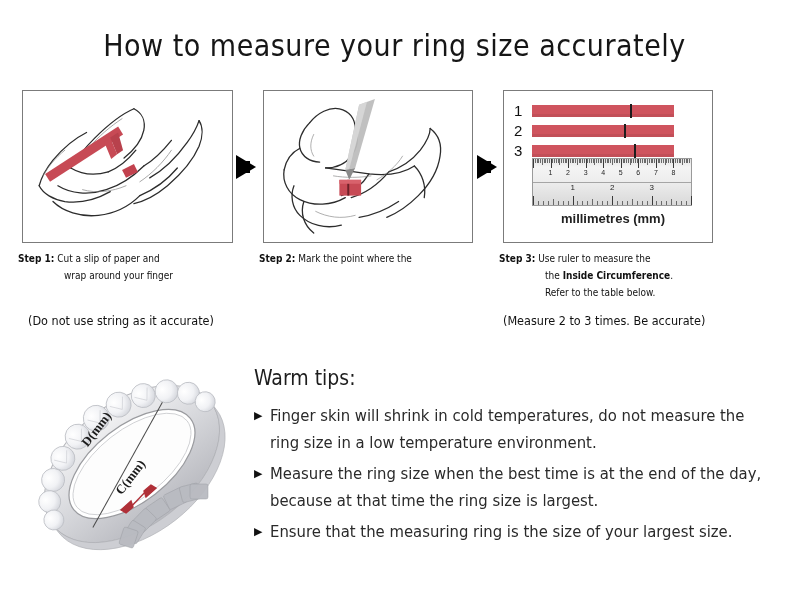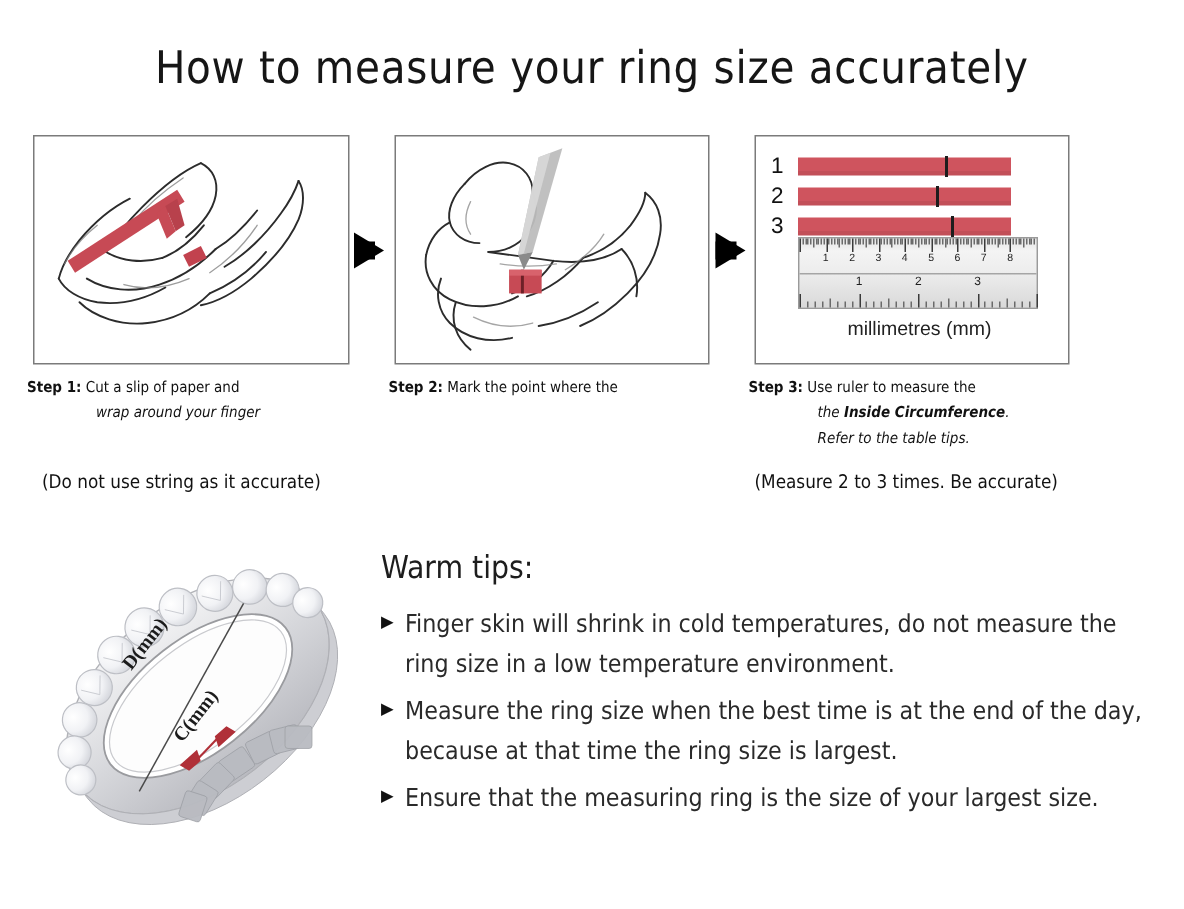--- a/index.html
+++ b/index.html
@@ -79,30 +79,31 @@
   .ruler .half.bot{top:50%;}
   .tick{position:absolute;background:#4a4a4a;width:1px;}
   .rnum{
     position:absolute;font-size:7px;color:#1e1e1e;
     font-family:"Liberation Sans",sans-serif;line-height:1;
   }
   .mm-label{
     position:absolute;left:24px;top:120px;width:170px;
     text-align:center;font-size:13px;color:#222;
     font-family:"Liberation Sans",sans-serif;
+    font-weight:bold;
   }
 
   
   .caption{
     position:absolute;
     font-family:"DejaVu Sans Condensed","Liberation Sans",sans-serif;
     font-size:10px;line-height:17px;color:#111;
   }
   .caption b{font-weight:bold;}
-  .caption .indent{display:block;padding-left:46px;font-style:italic;}
+  .caption .indent{display:block;padding-left:46px;}
   #cap1{left:18px;top:250px;width:235px;}
   #cap2{left:259px;top:250px;width:235px;}
   #cap3{left:499px;top:250px;width:260px;}
 
   .note{
     position:absolute;
     font-family:"DejaVu Sans Condensed","Liberation Sans",sans-serif;
     font-size:12.5px;color:#111;
   }
   #note1{left:28px;top:313px;}
@@ -399,21 +400,21 @@
 
   <div class="caption" id="cap2">
     <b>Step 2:</b>
     <span>Mark the point where the</span>
   </div>
 
   <div class="caption" id="cap3">
     <b>Step 3:</b>
     <span>Use ruler to measure the</span>
     <span class="indent"><span>the </span><b>Inside Circumference</b><span>.</span></span>
-    <span class="indent">Refer to the table tips.</span>
+    <span class="indent">Refer to the table below.</span>
   </div>
   <div class="note" id="note3">(Measure 2 to 3 times. Be accurate)</div>
 
   <svg id="ring" viewBox="0 0 235 225">
     <defs>
       <linearGradient id="metal" x1="0" y1="0" x2="1" y2="1">
         <stop offset="0" stop-color="#ffffff"></stop>
         <stop offset=".45" stop-color="#e8e8ea"></stop>
         <stop offset="1" stop-color="#c9c9cd"></stop>
       </linearGradient>

